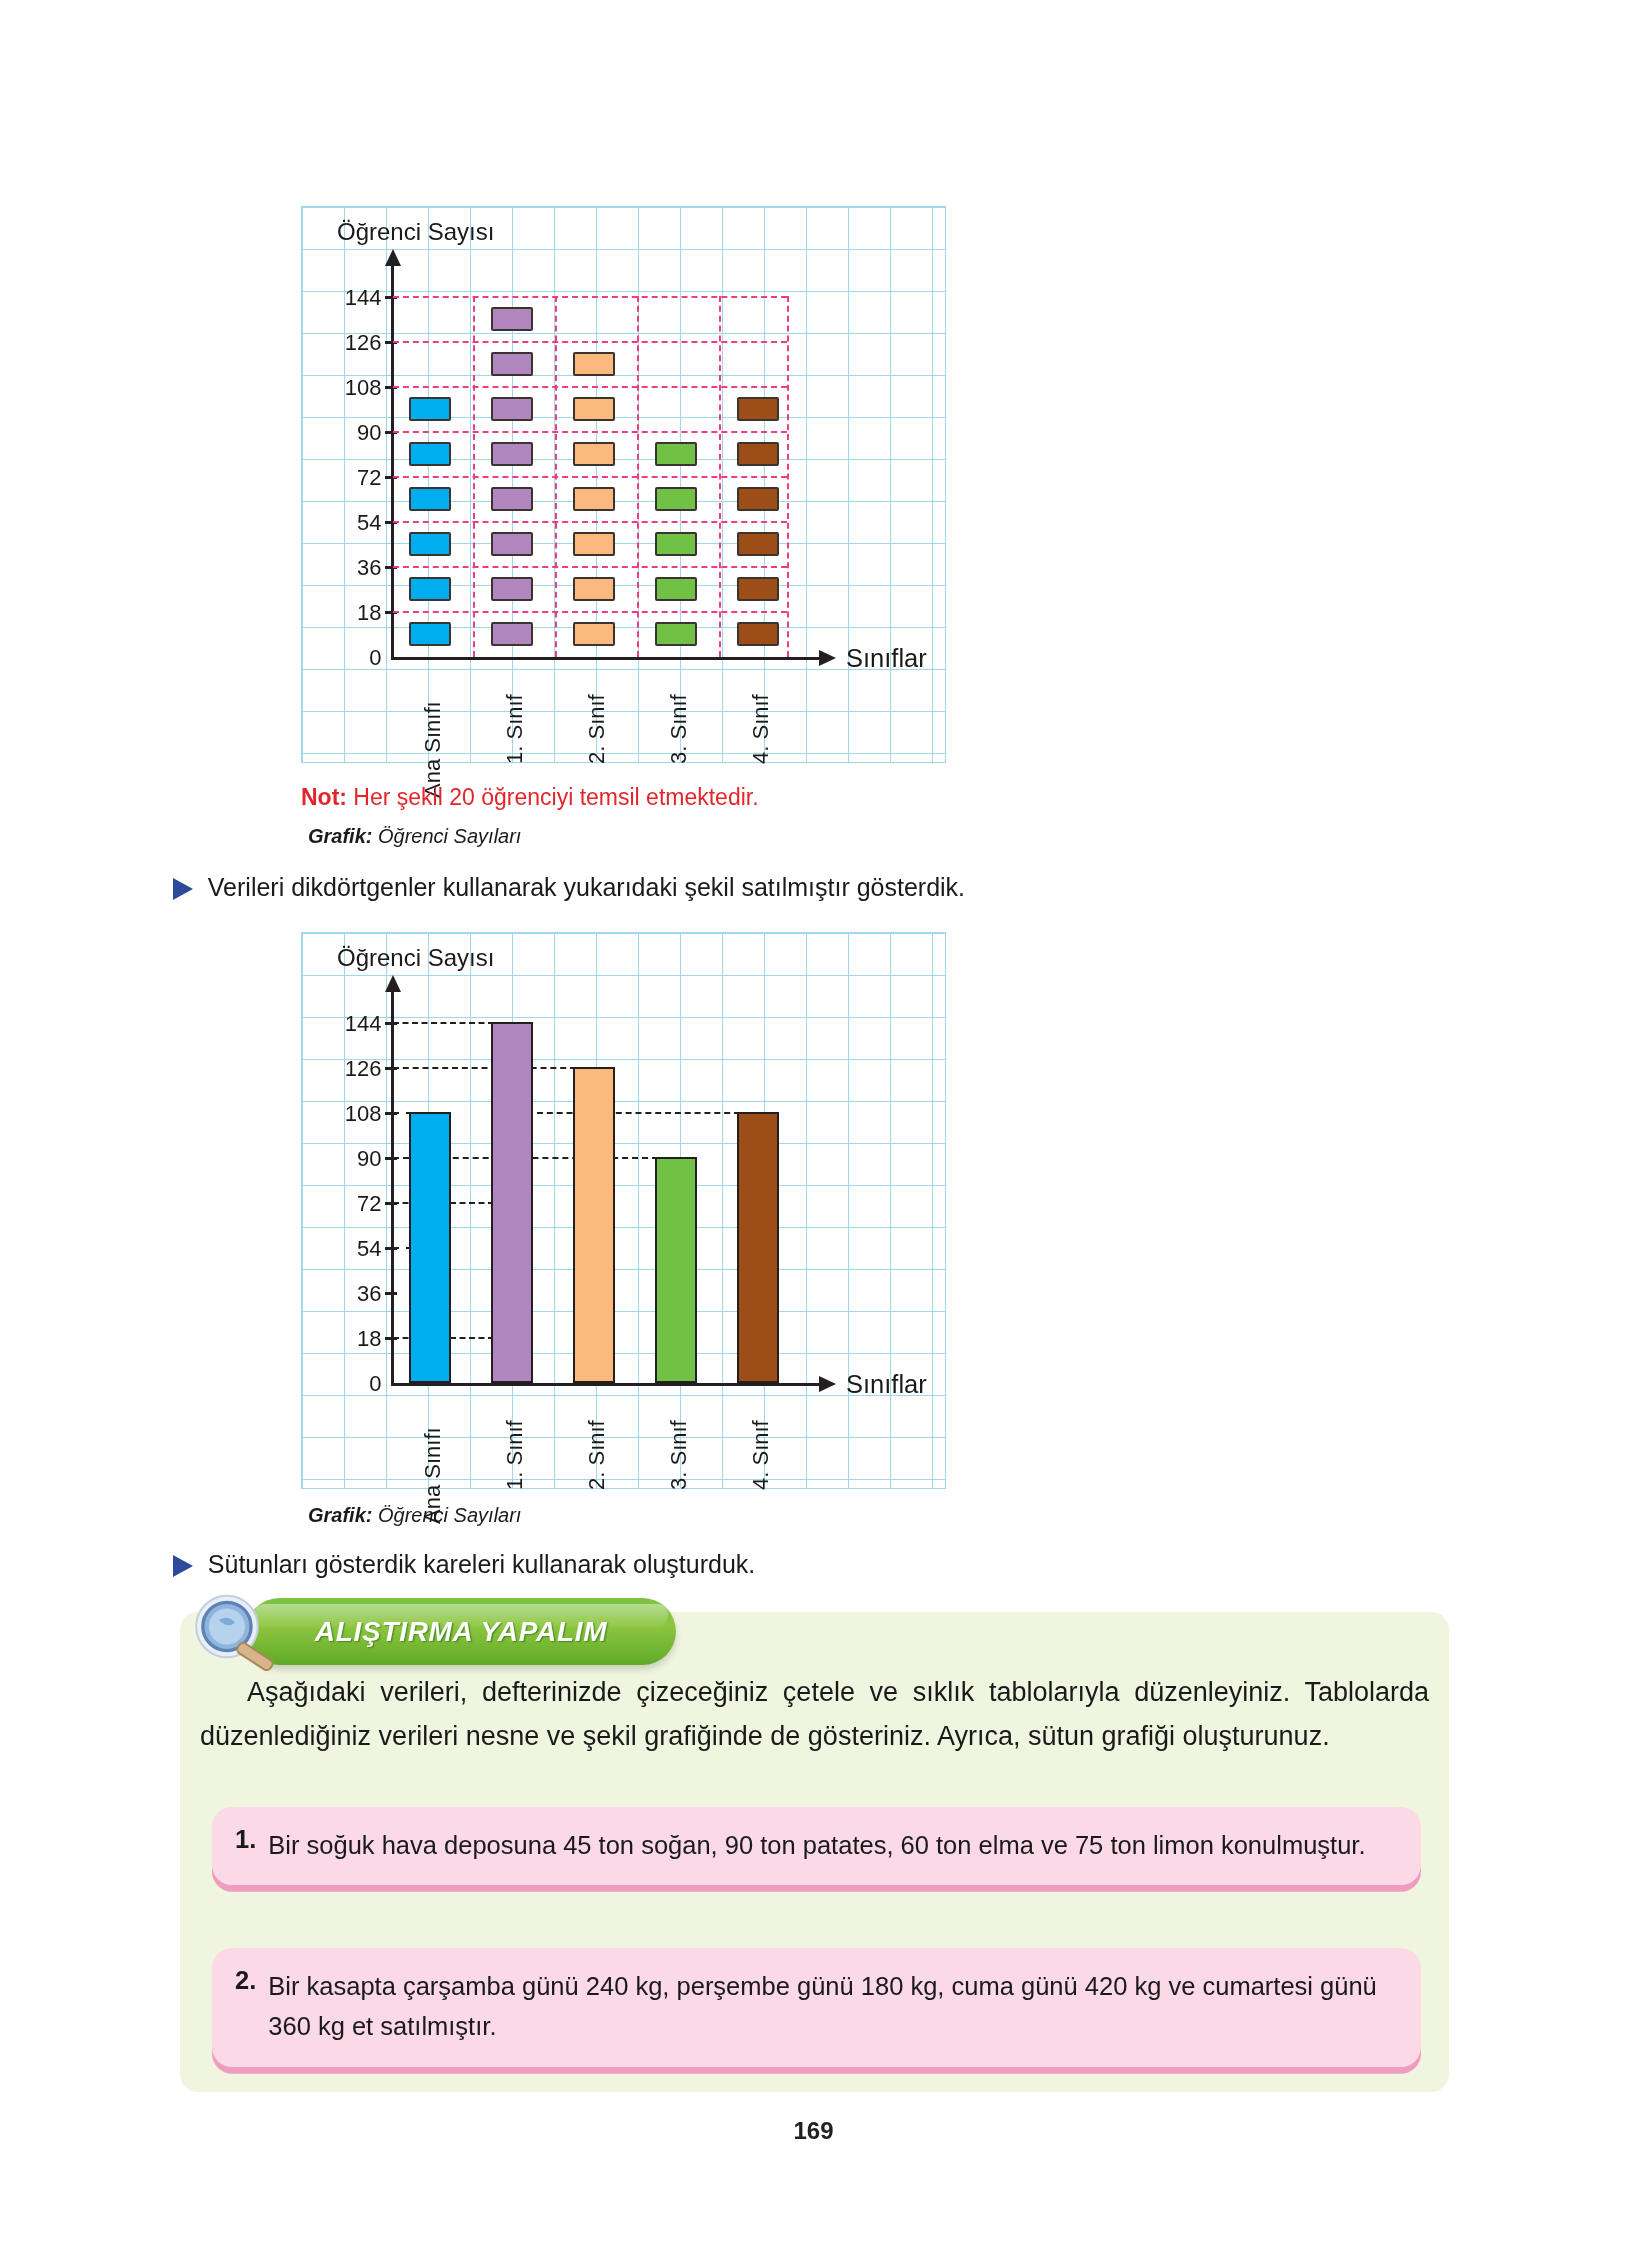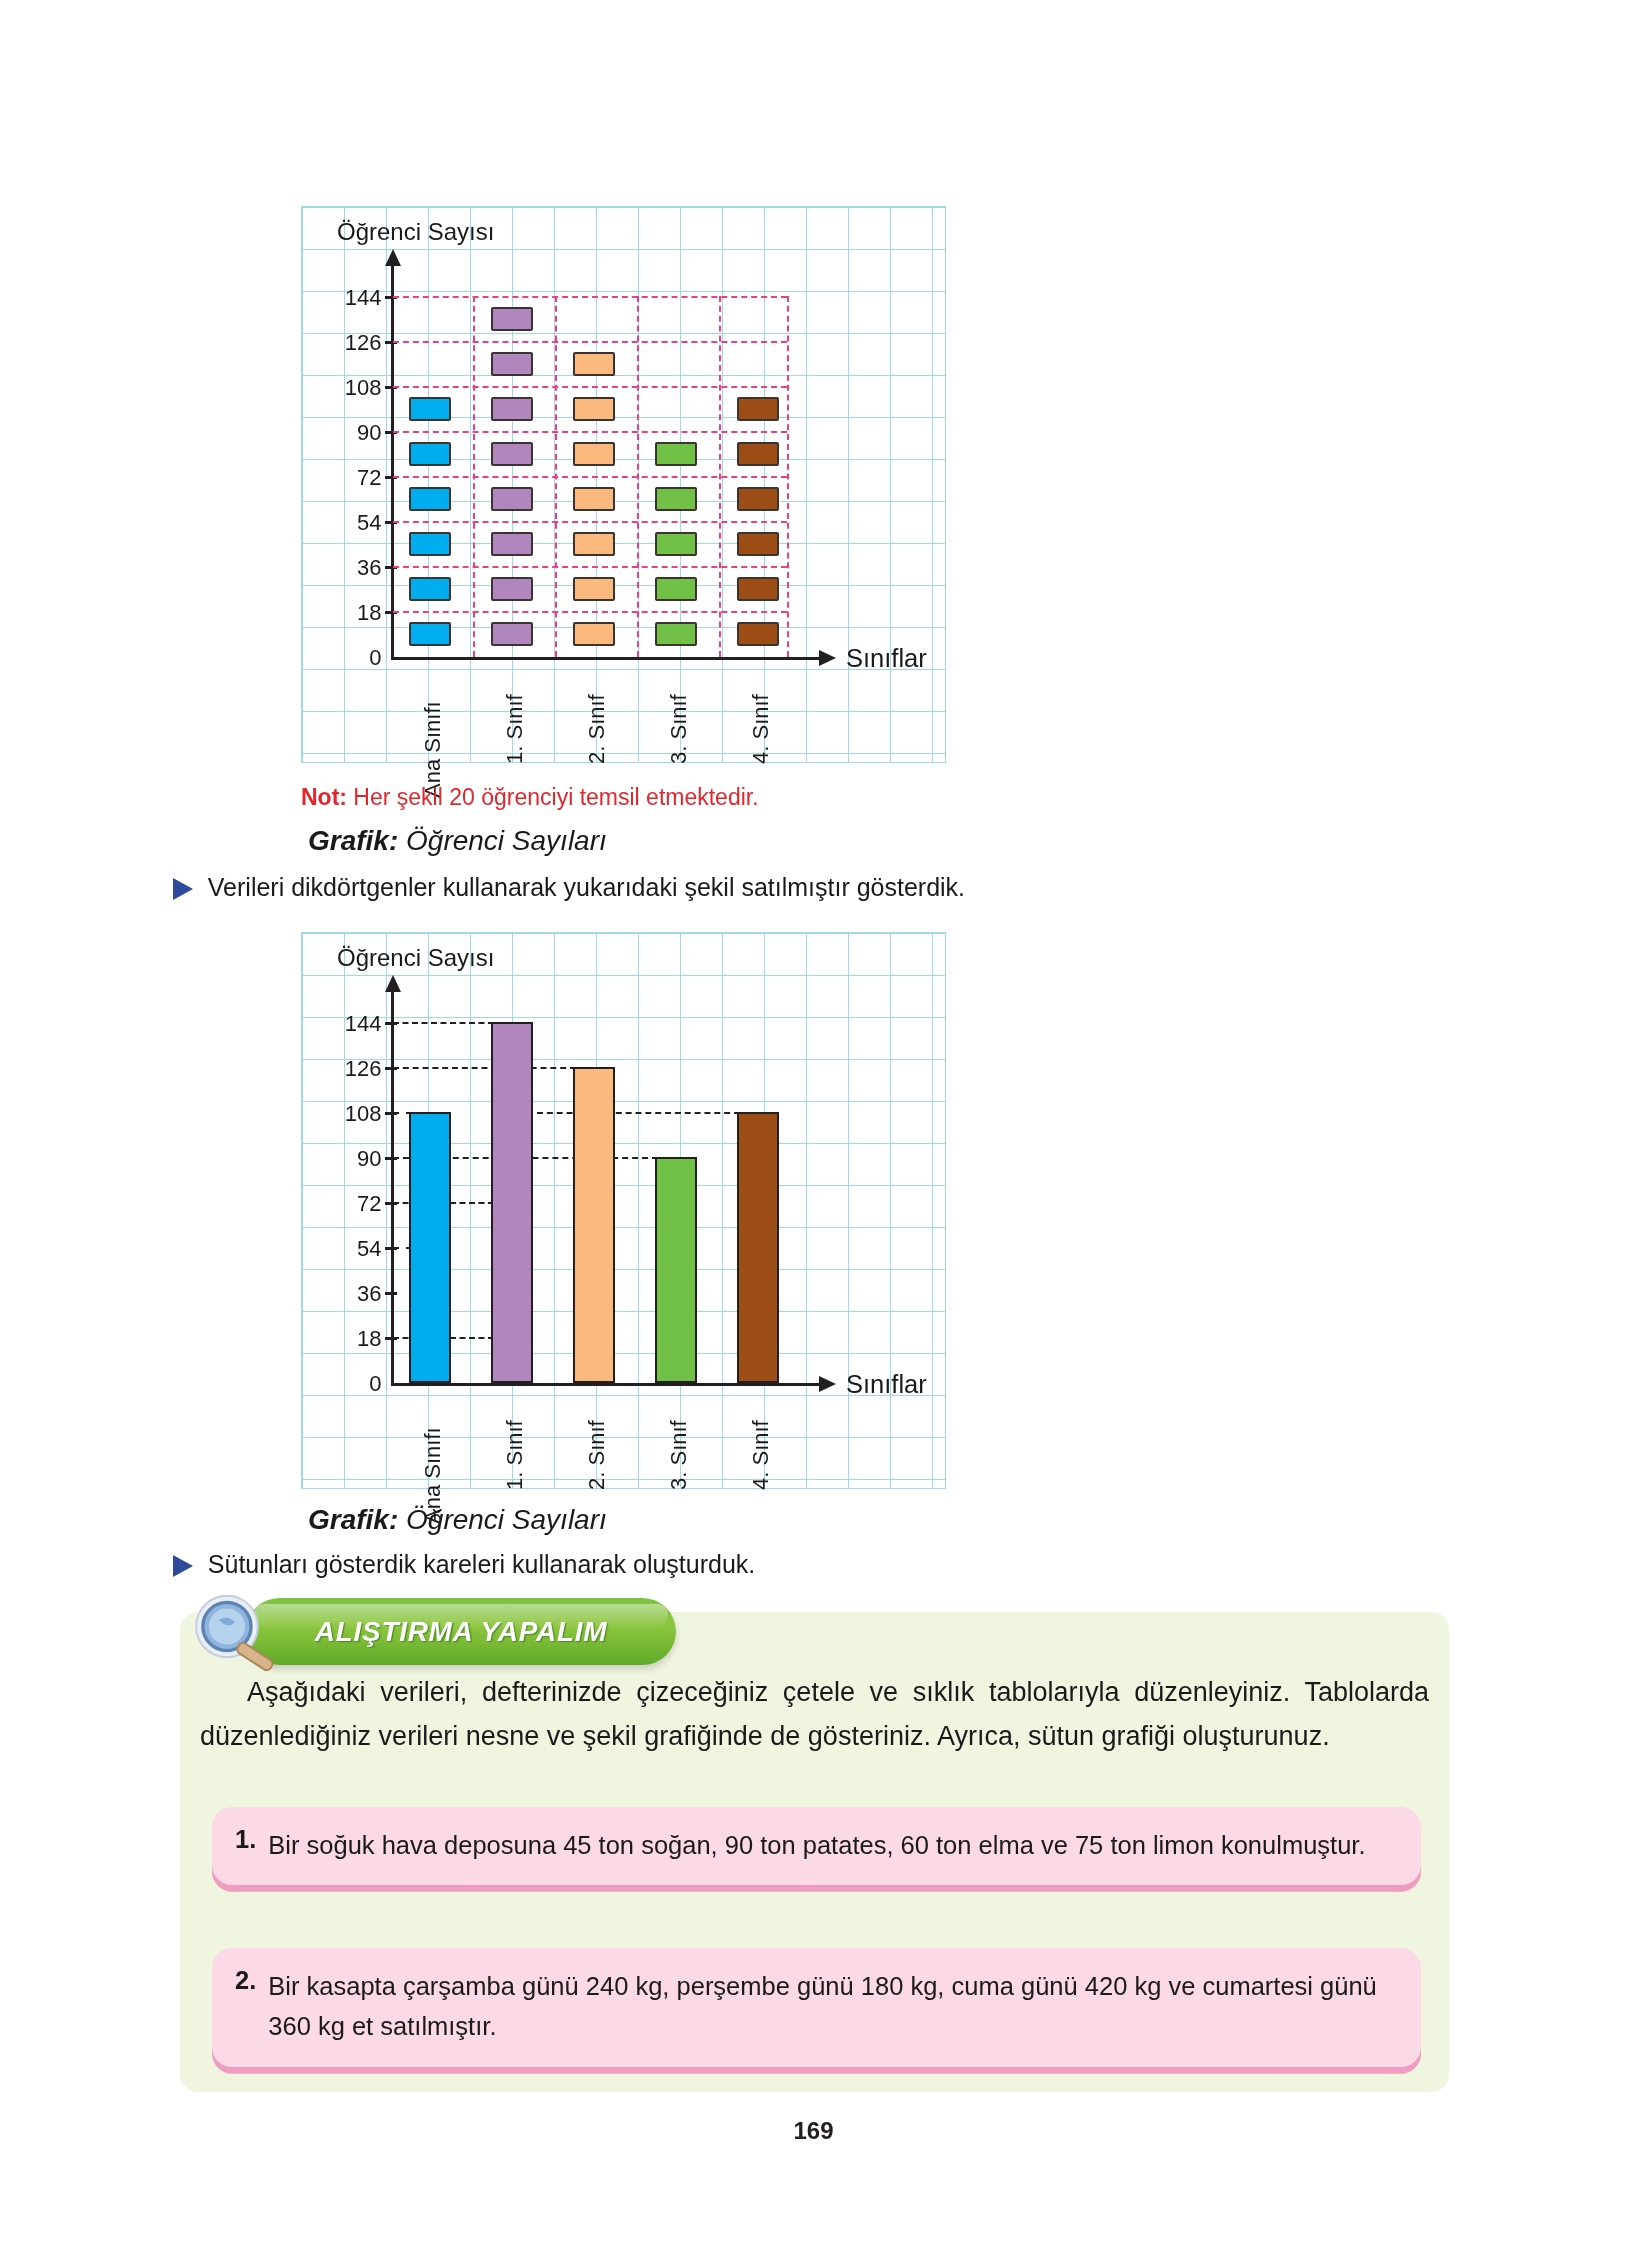--- a/index.html
+++ b/index.html
@@ -74,21 +74,21 @@
   .xaxis-name{
     position:absolute;font-size:25.5px;color:#1a1a1a;white-space:nowrap;
   }
 
   
   .note{
     position:absolute;font-size:23px;color:#e3262b;white-space:nowrap;
   }
   .note b{font-weight:bold;}
   .caption{
-    position:absolute;font-size:28px;color:#1a1a1a;font-style:italic;white-space:nowrap;
+    position:absolute;font-size:20px;color:#1a1a1a;font-style:italic;white-space:nowrap;
   }
   .caption b{font-weight:bold;font-style:italic;}
   .bulletrow{
     position:absolute;display:flex;align-items:flex-start;gap:14.8px;
   }
   .bullet-arrow{
     width:0;height:0;margin-top:5.4px;
     border-top:11.4px solid transparent;border-bottom:11.4px solid transparent;
     border-left:20px solid #2e4b9b;
   }

